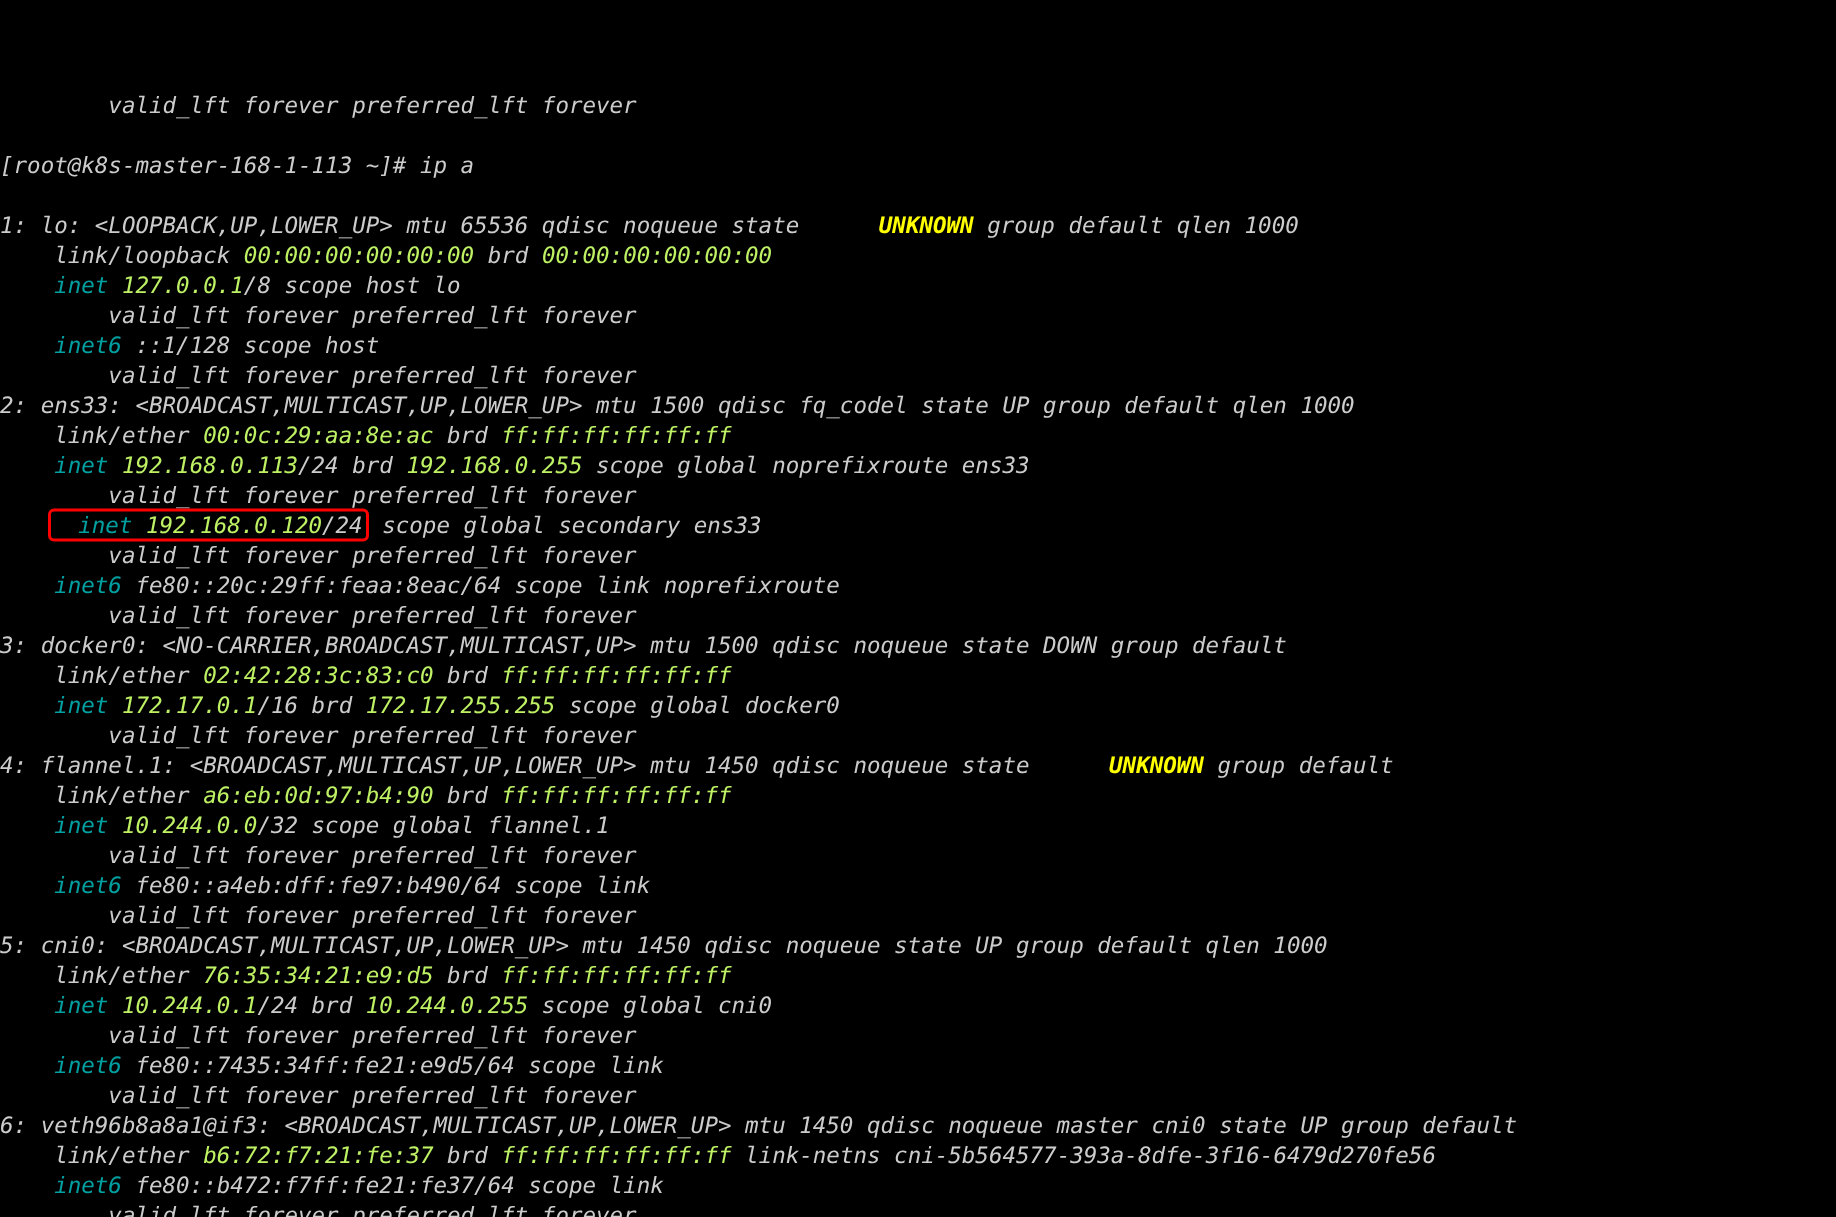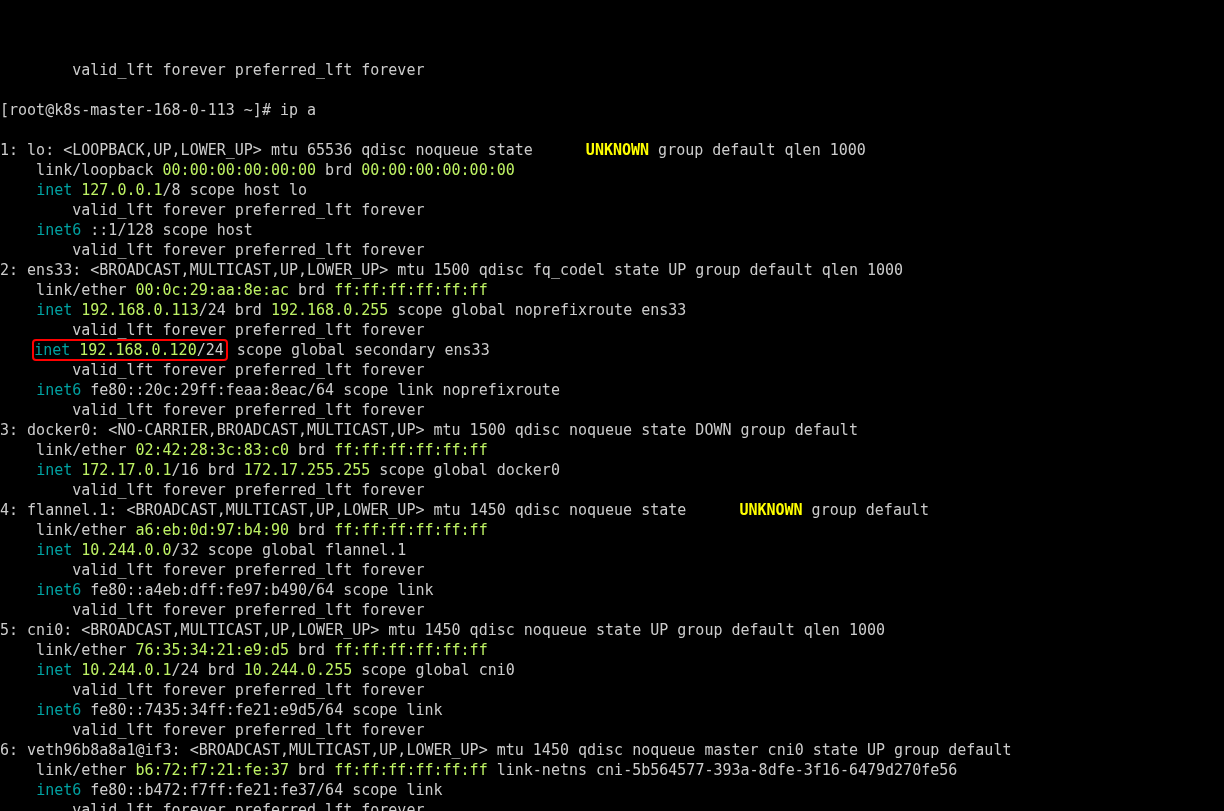--- a/index.html
+++ b/index.html
@@ -15,30 +15,30 @@
   .term {
     padding: 0;
     margin: 0;
   }
   .lbl { color: #00a0a0; }
   .pink { color: #bef264; }   
   .yellow { color: #ffff00; font-weight: bold; margin-left: 44px; }
   .box {
     border: 2px solid #ff0000;
     border-radius: 4px;
-    padding: 0 2px 0 0;
+    padding: 0 2px 0 18px;
     margin-left: -4px;
     margin-top: 32px;
   }
-  .line { display: block; }
+  .line { display: block; font-style: italic; }
 </style>
 </head>
 <body>
 <div class="term">
 <span class="line"><span>        valid_lft forever preferred_lft forever</span></span>
-<span class="line"><span>[root@k8s-master-168-0-113 ~]# </span><span>ip a</span></span>
+<span class="line"><span>[root@k8s-master-168-1-113 ~]# </span><span>ip a</span></span>
 <span class="line">1: lo: &lt;LOOPBACK,UP,LOWER_UP&gt; mtu 65536 qdisc noqueue state <span class="yellow">UNKNOWN</span> group default qlen 1000</span><span class="line">    link/loopback <span class="pink">00:00:00:00:00:00</span> brd <span class="pink">00:00:00:00:00:00</span></span><span class="line">    <span class="lbl">inet</span> <span class="pink">127.0.0.1</span>/8 scope host lo</span><span class="line">        valid_lft forever preferred_lft forever</span><span class="line">    <span class="lbl">inet6</span> ::1/128 scope host</span><span class="line">        valid_lft forever preferred_lft forever</span><span class="line">2: ens33: &lt;BROADCAST,MULTICAST,UP,LOWER_UP&gt; mtu 1500 qdisc fq_codel state UP group default qlen 1000</span><span class="line">    link/ether <span class="pink">00:0c:29:aa:8e:ac</span> brd <span class="pink">ff:ff:ff:ff:ff:ff</span></span><span class="line">    <span class="lbl">inet</span> <span class="pink">192.168.0.113</span>/24 brd <span class="pink">192.168.0.255</span> scope global noprefixroute ens33</span><span class="line">        valid_lft forever preferred_lft forever</span><span class="line">    <span class="box"><span class="lbl">inet</span> <span class="pink">192.168.0.120</span>/24</span> scope global secondary ens33</span><span class="line">        valid_lft forever preferred_lft forever</span><span class="line">    <span class="lbl">inet6</span> fe80::20c:29ff:feaa:8eac/64 scope link noprefixroute</span><span class="line">        valid_lft forever preferred_lft forever</span><span class="line">3: docker0: &lt;NO-CARRIER,BROADCAST,MULTICAST,UP&gt; mtu 1500 qdisc noqueue state DOWN group default</span><span class="line">    link/ether <span class="pink">02:42:28:3c:83:c0</span> brd <span class="pink">ff:ff:ff:ff:ff:ff</span></span><span class="line">    <span class="lbl">inet</span> <span class="pink">172.17.0.1</span>/16 brd <span class="pink">172.17.255.255</span> scope global docker0</span><span class="line">        valid_lft forever preferred_lft forever</span><span class="line">4: flannel.1: &lt;BROADCAST,MULTICAST,UP,LOWER_UP&gt; mtu 1450 qdisc noqueue state <span class="yellow">UNKNOWN</span> group default</span><span class="line">    link/ether <span class="pink">a6:eb:0d:97:b4:90</span> brd <span class="pink">ff:ff:ff:ff:ff:ff</span></span><span class="line">    <span class="lbl">inet</span> <span class="pink">10.244.0.0</span>/32 scope global flannel.1</span><span class="line">        valid_lft forever preferred_lft forever</span><span class="line">    <span class="lbl">inet6</span> fe80::a4eb:dff:fe97:b490/64 scope link</span><span class="line">        valid_lft forever preferred_lft forever</span><span class="line">5: cni0: &lt;BROADCAST,MULTICAST,UP,LOWER_UP&gt; mtu 1450 qdisc noqueue state UP group default qlen 1000</span><span class="line">    link/ether <span class="pink">76:35:34:21:e9:d5</span> brd <span class="pink">ff:ff:ff:ff:ff:ff</span></span><span class="line">    <span class="lbl">inet</span> <span class="pink">10.244.0.1</span>/24 brd <span class="pink">10.244.0.255</span> scope global cni0</span><span class="line">        valid_lft forever preferred_lft forever</span><span class="line">    <span class="lbl">inet6</span> fe80::7435:34ff:fe21:e9d5/64 scope link</span><span class="line">        valid_lft forever preferred_lft forever</span><span class="line">6: veth96b8a8a1@if3: &lt;BROADCAST,MULTICAST,UP,LOWER_UP&gt; mtu 1450 qdisc noqueue master cni0 state UP group default</span><span class="line">    link/ether <span class="pink">b6:72:f7:21:fe:37</span> brd <span class="pink">ff:ff:ff:ff:ff:ff</span> link-netns cni-5b564577-393a-8dfe-3f16-6479d270fe56</span><span class="line">    <span class="lbl">inet6</span> fe80::b472:f7ff:fe21:fe37/64 scope link</span><span class="line">        valid_lft forever preferred_lft forever</span>
 
 </div>
 
 
 
 
 
 </body></html>

